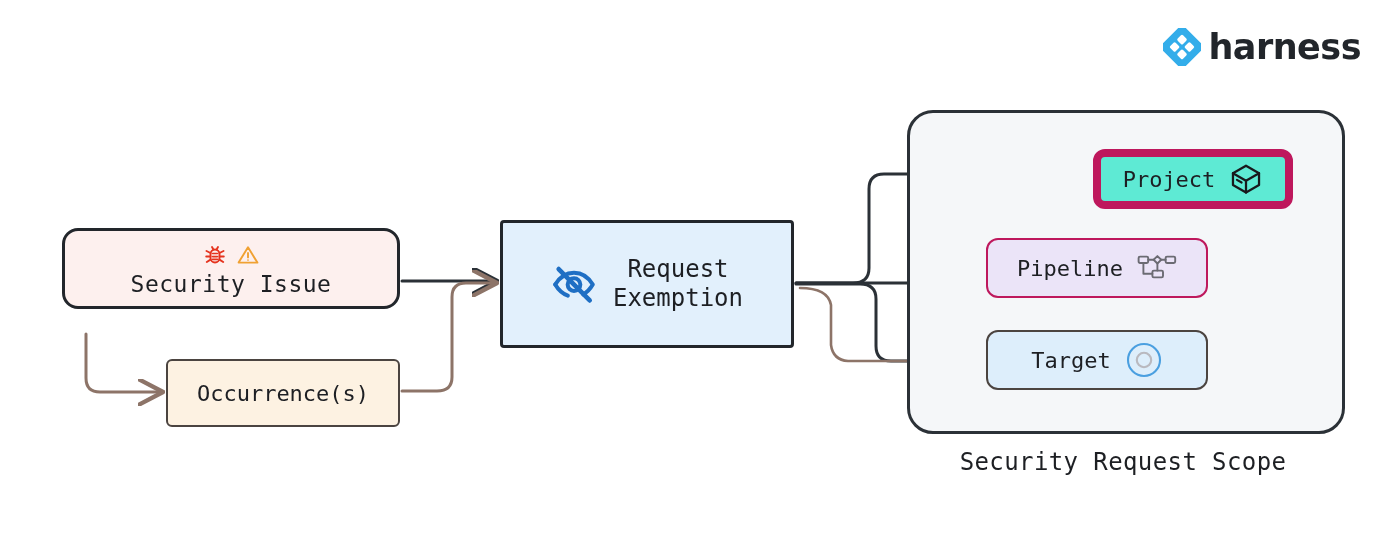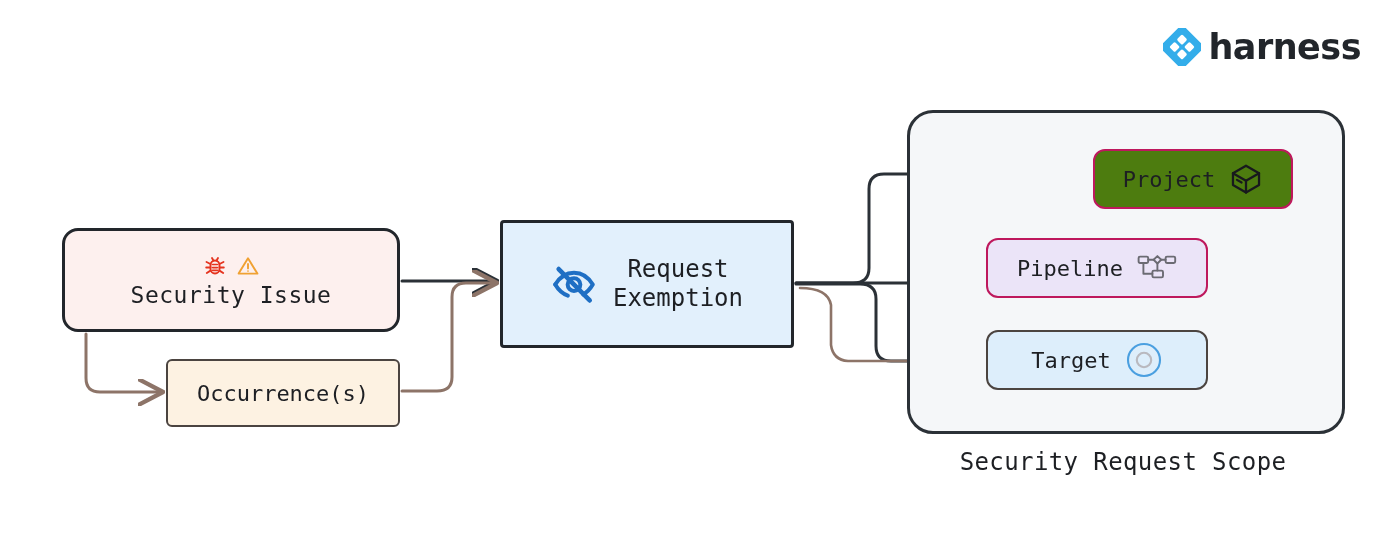--- a/index.html
+++ b/index.html
@@ -38,21 +38,21 @@
     font-family: "DejaVu Sans Mono", "Liberation Mono", monospace;
     color: #1d1f23;
     z-index: 3;
   }
 
   
   #security-issue {
     left: 62px;
     top: 228px;
     width: 338px;
-    height: 104px;
+    height: 81px;
     background: #fdf0ee;
     border: 3px solid #22262b;
     border-radius: 16px;
     flex-direction: column;
     gap: 2px;
   }
   #security-issue .icons {
     display: flex;
     align-items: center;
     gap: 9px;
@@ -120,22 +120,22 @@
     z-index: 3;
     gap: 14px;
     font-size: 22px;
     border-radius: 12px;
   }
   #node-project {
     left: 1093px;
     top: 149px;
     width: 200px;
     height: 60px;
-    background: #4d7c0f;
-    border: 2px solid #be185d;
+    background: #5eead4;
+    border: 8px solid #be185d;
   }
   #node-pipeline {
     left: 986px;
     top: 238px;
     width: 222px;
     height: 60px;
     background: #ebe4f8;
     border: 2px solid #be185d;
   }
   #node-target {

